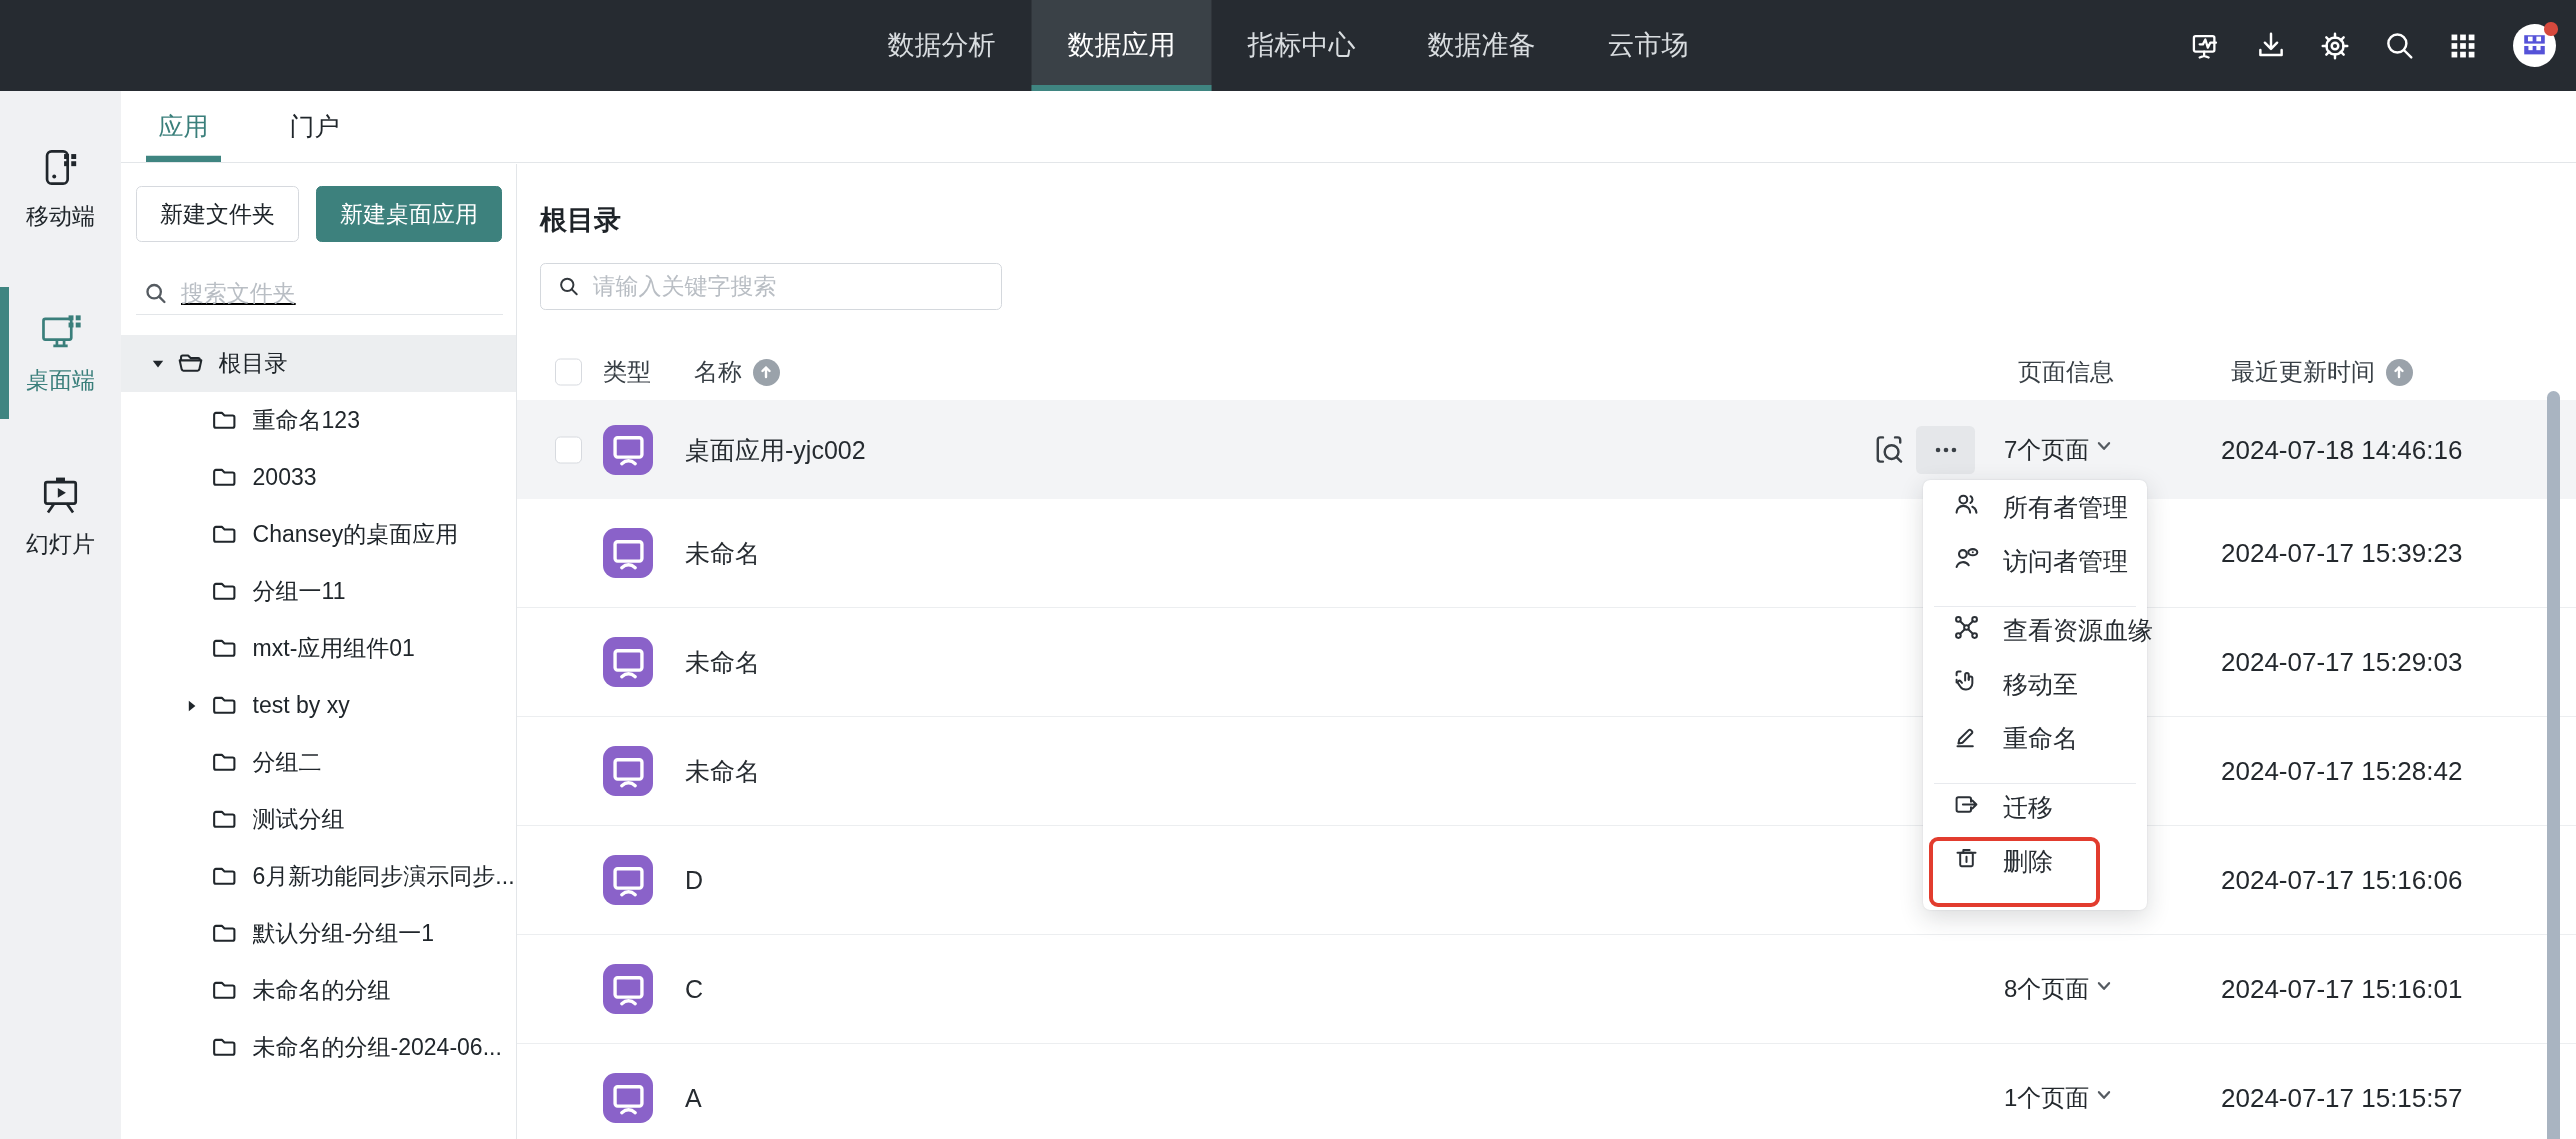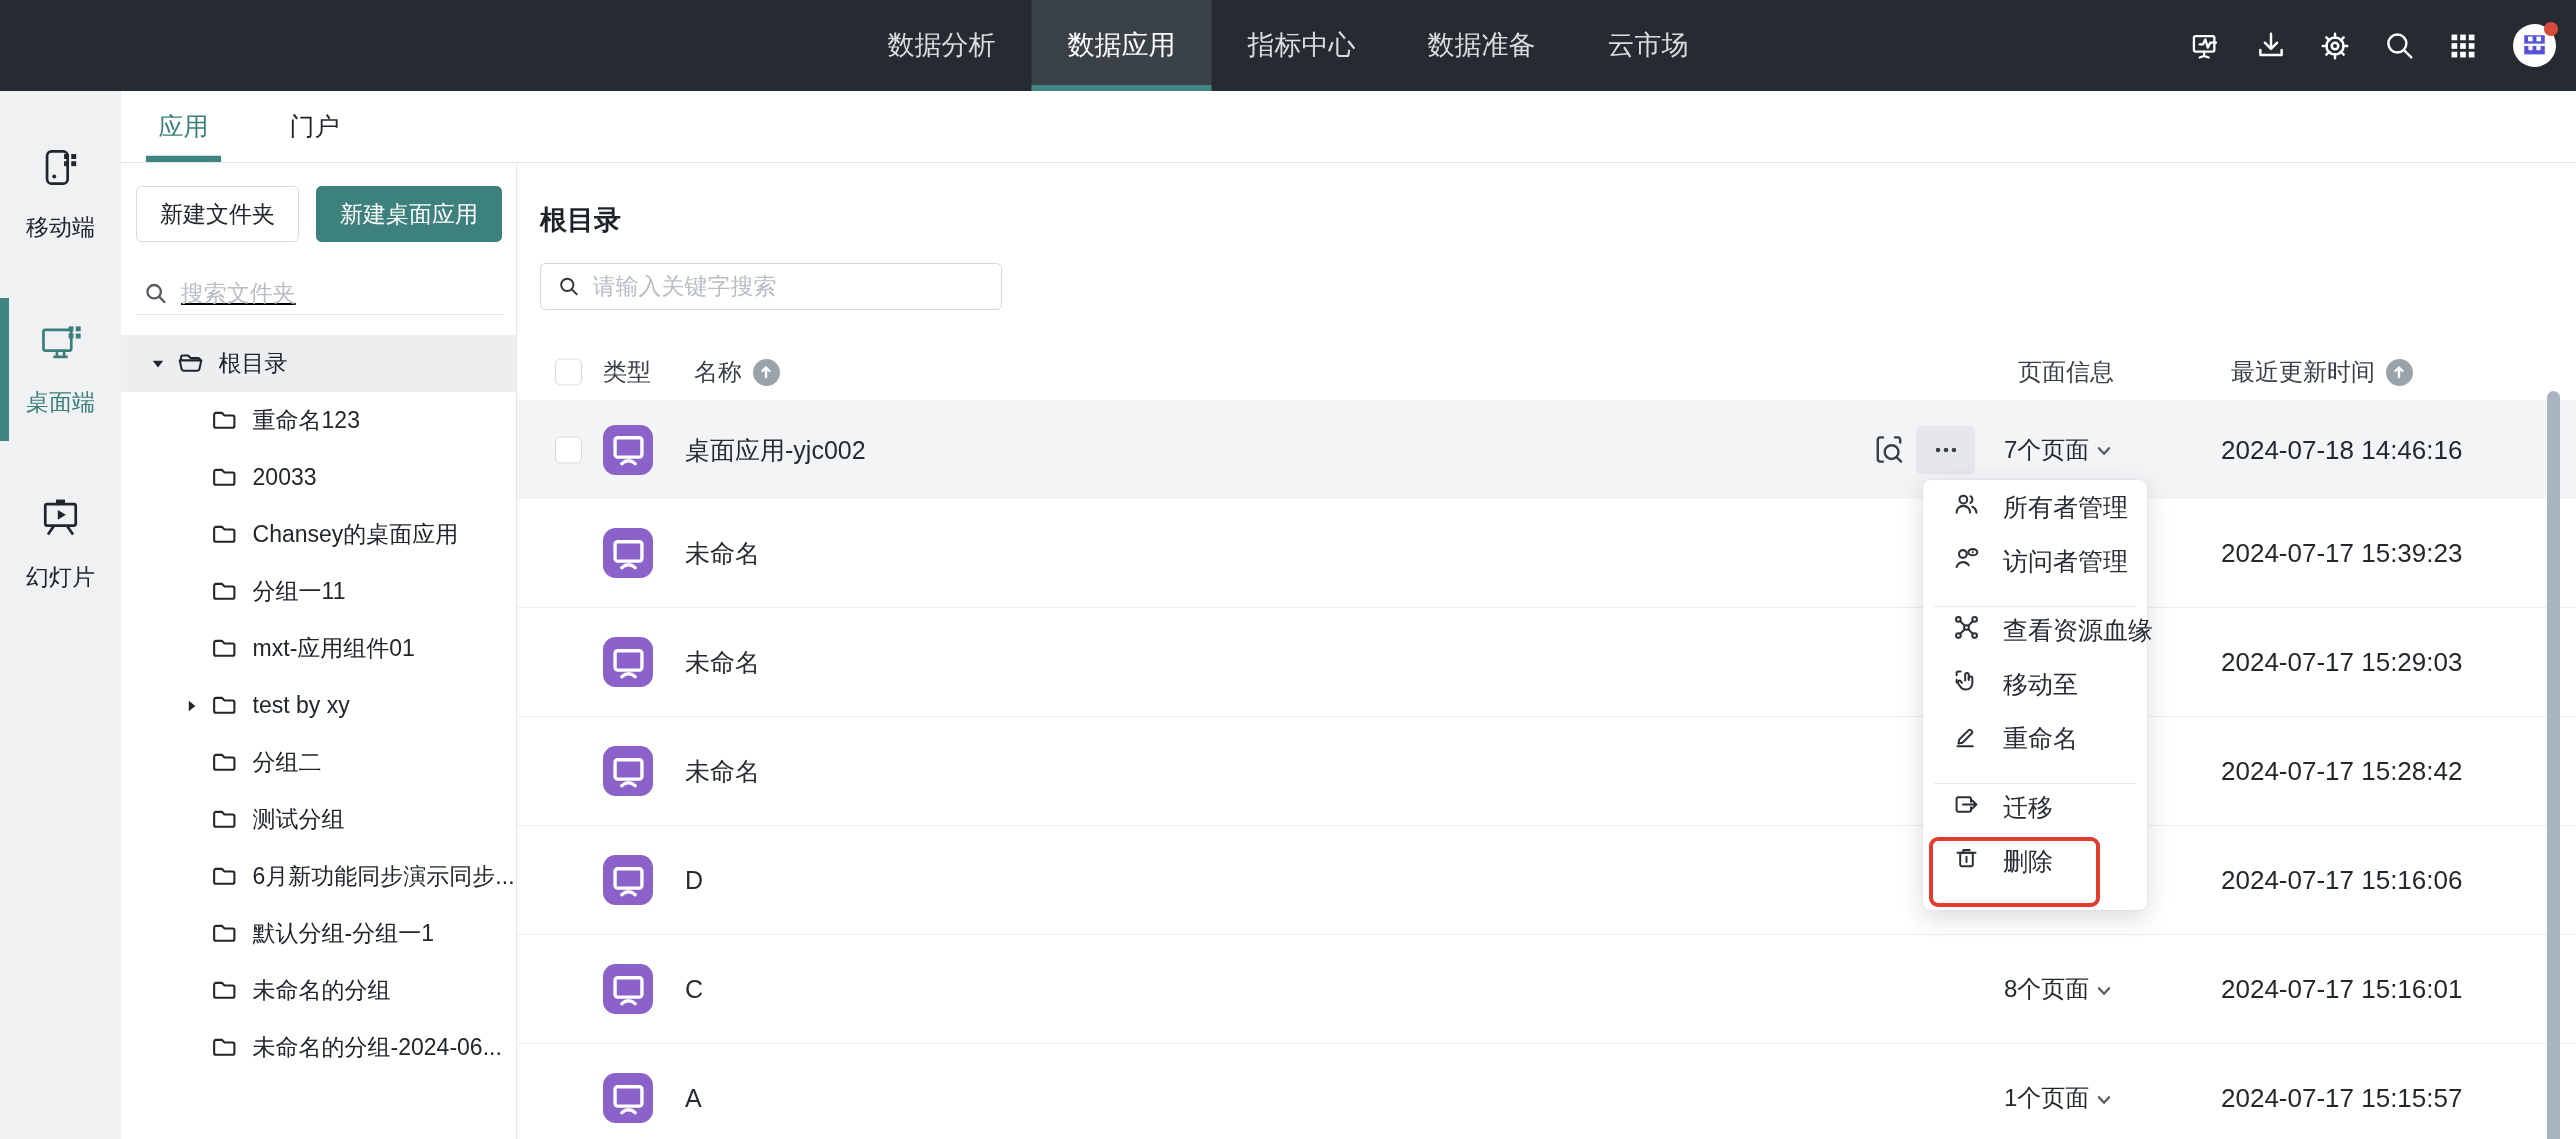--- a/index.html
+++ b/index.html
@@ -16,21 +16,21 @@
   .top-tab.active::after { content:""; position:absolute; left:0; right:0; bottom:0; height:6.3px; background:#3f8581; }
   .top-icons { position:absolute; right:20px; top:0; height:91px; display:flex; align-items:center; gap:26px; }
   .tbi { width:38px; height:38px; display:flex; align-items:center; justify-content:center; cursor:pointer; }
   .tbi svg { width:36px; height:36px; }
   .avatar-wrap { position:relative; width:43px; height:43px; margin-left:5.4px; cursor:pointer; }
   .avatar-wrap svg { width:43px; height:43px; }
   .avatar-dot { position:absolute; right:-1.8px; top:-1.8px; width:13.4px; height:13.4px; border-radius:50%; background:#d6493d; }
 
   
   .rail { position:absolute; left:0; top:91px; bottom:0; width:121px; background:#f0f1f3; }
-  .rail-item { position:relative; display:flex; flex-direction:column; align-items:center; gap:20px;
+  .rail-item { position:relative; display:flex; flex-direction:column; align-items:center; gap:9px;
     padding:23px 0; margin-top:32px; color:#20262b; cursor:pointer; }
   .rail-item svg { width:43px; height:43px; }
   .rail-label { font-size:23px; }
   .rail-item.active { color:#3a7f7b; }
   .rail-item.active::before { content:""; position:absolute; left:0; top:0; bottom:0; width:9px; background:#3f8581; }
 
   
   .content { position:absolute; left:121px; top:91px; right:0; bottom:0; }
   .sec-tabbar { height:72px; border-bottom:0.9px solid #e3e6e9; display:flex; align-items:stretch;
     gap:56px; padding-left:25px; }
@@ -84,21 +84,21 @@
   .rcheck { left:38px; width:27px; height:27px; border:1.3px solid #d7dadf; border-radius:5.4px; background:#fff; cursor:pointer; }
   .rtype { left:86px; width:50px; height:50px; border-radius:12.5px; background:#8a62c9; display:flex;
     align-items:center; justify-content:center; }
   .rtype svg { width:47px; height:47px; }
   .rname { left:168px; font-size:25px; color:#262b30; white-space:nowrap; }
   .preview { left:1351px; width:41px; height:41px; cursor:pointer; display:flex; align-items:center; justify-content:center; }
   .preview svg { width:38px; height:38px; }
   .morebtn { left:1399px; width:59px; height:48px; background:#e5e7ea; border-radius:5.4px; cursor:pointer;
     display:flex; align-items:center; justify-content:center; }
   .morebtn svg { width:30px; height:30px; }
-  .rpages { left:1487px; font-size:24px; color:#23282d; display:flex; align-items:center; gap:6px; cursor:pointer; white-space:nowrap; }
+  .rpages { left:1487px; font-size:24px; color:#23282d; display:flex; gap:6px; cursor:pointer; white-space:nowrap; }
   .rpages svg { width:18px; height:18px; margin-top:3.6px; }
   .rtime { left:1704px; font-size:26px; color:#23282d; white-space:nowrap; }
 
   
   .menu { position:absolute; left:1406px; top:316px; width:224px; background:#fff; border-radius:7.2px;
     box-shadow:0 7.2px 25px rgba(30,36,44,.16), 0 0 1.8px rgba(30,36,44,.12); padding:10.7px 0; z-index:9; }
   .menu-item { position:relative; height:54px; display:flex; align-items:flex-start; gap:23px; padding-left:30px;
     font-size:25px; color:#272c32; cursor:pointer; white-space:nowrap; }
   .menu-item .micon { width:27px; height:27px; flex:none; display:flex; align-items:center; justify-content:center; }
   .menu-item .micon svg { width:27px; height:27px; }

